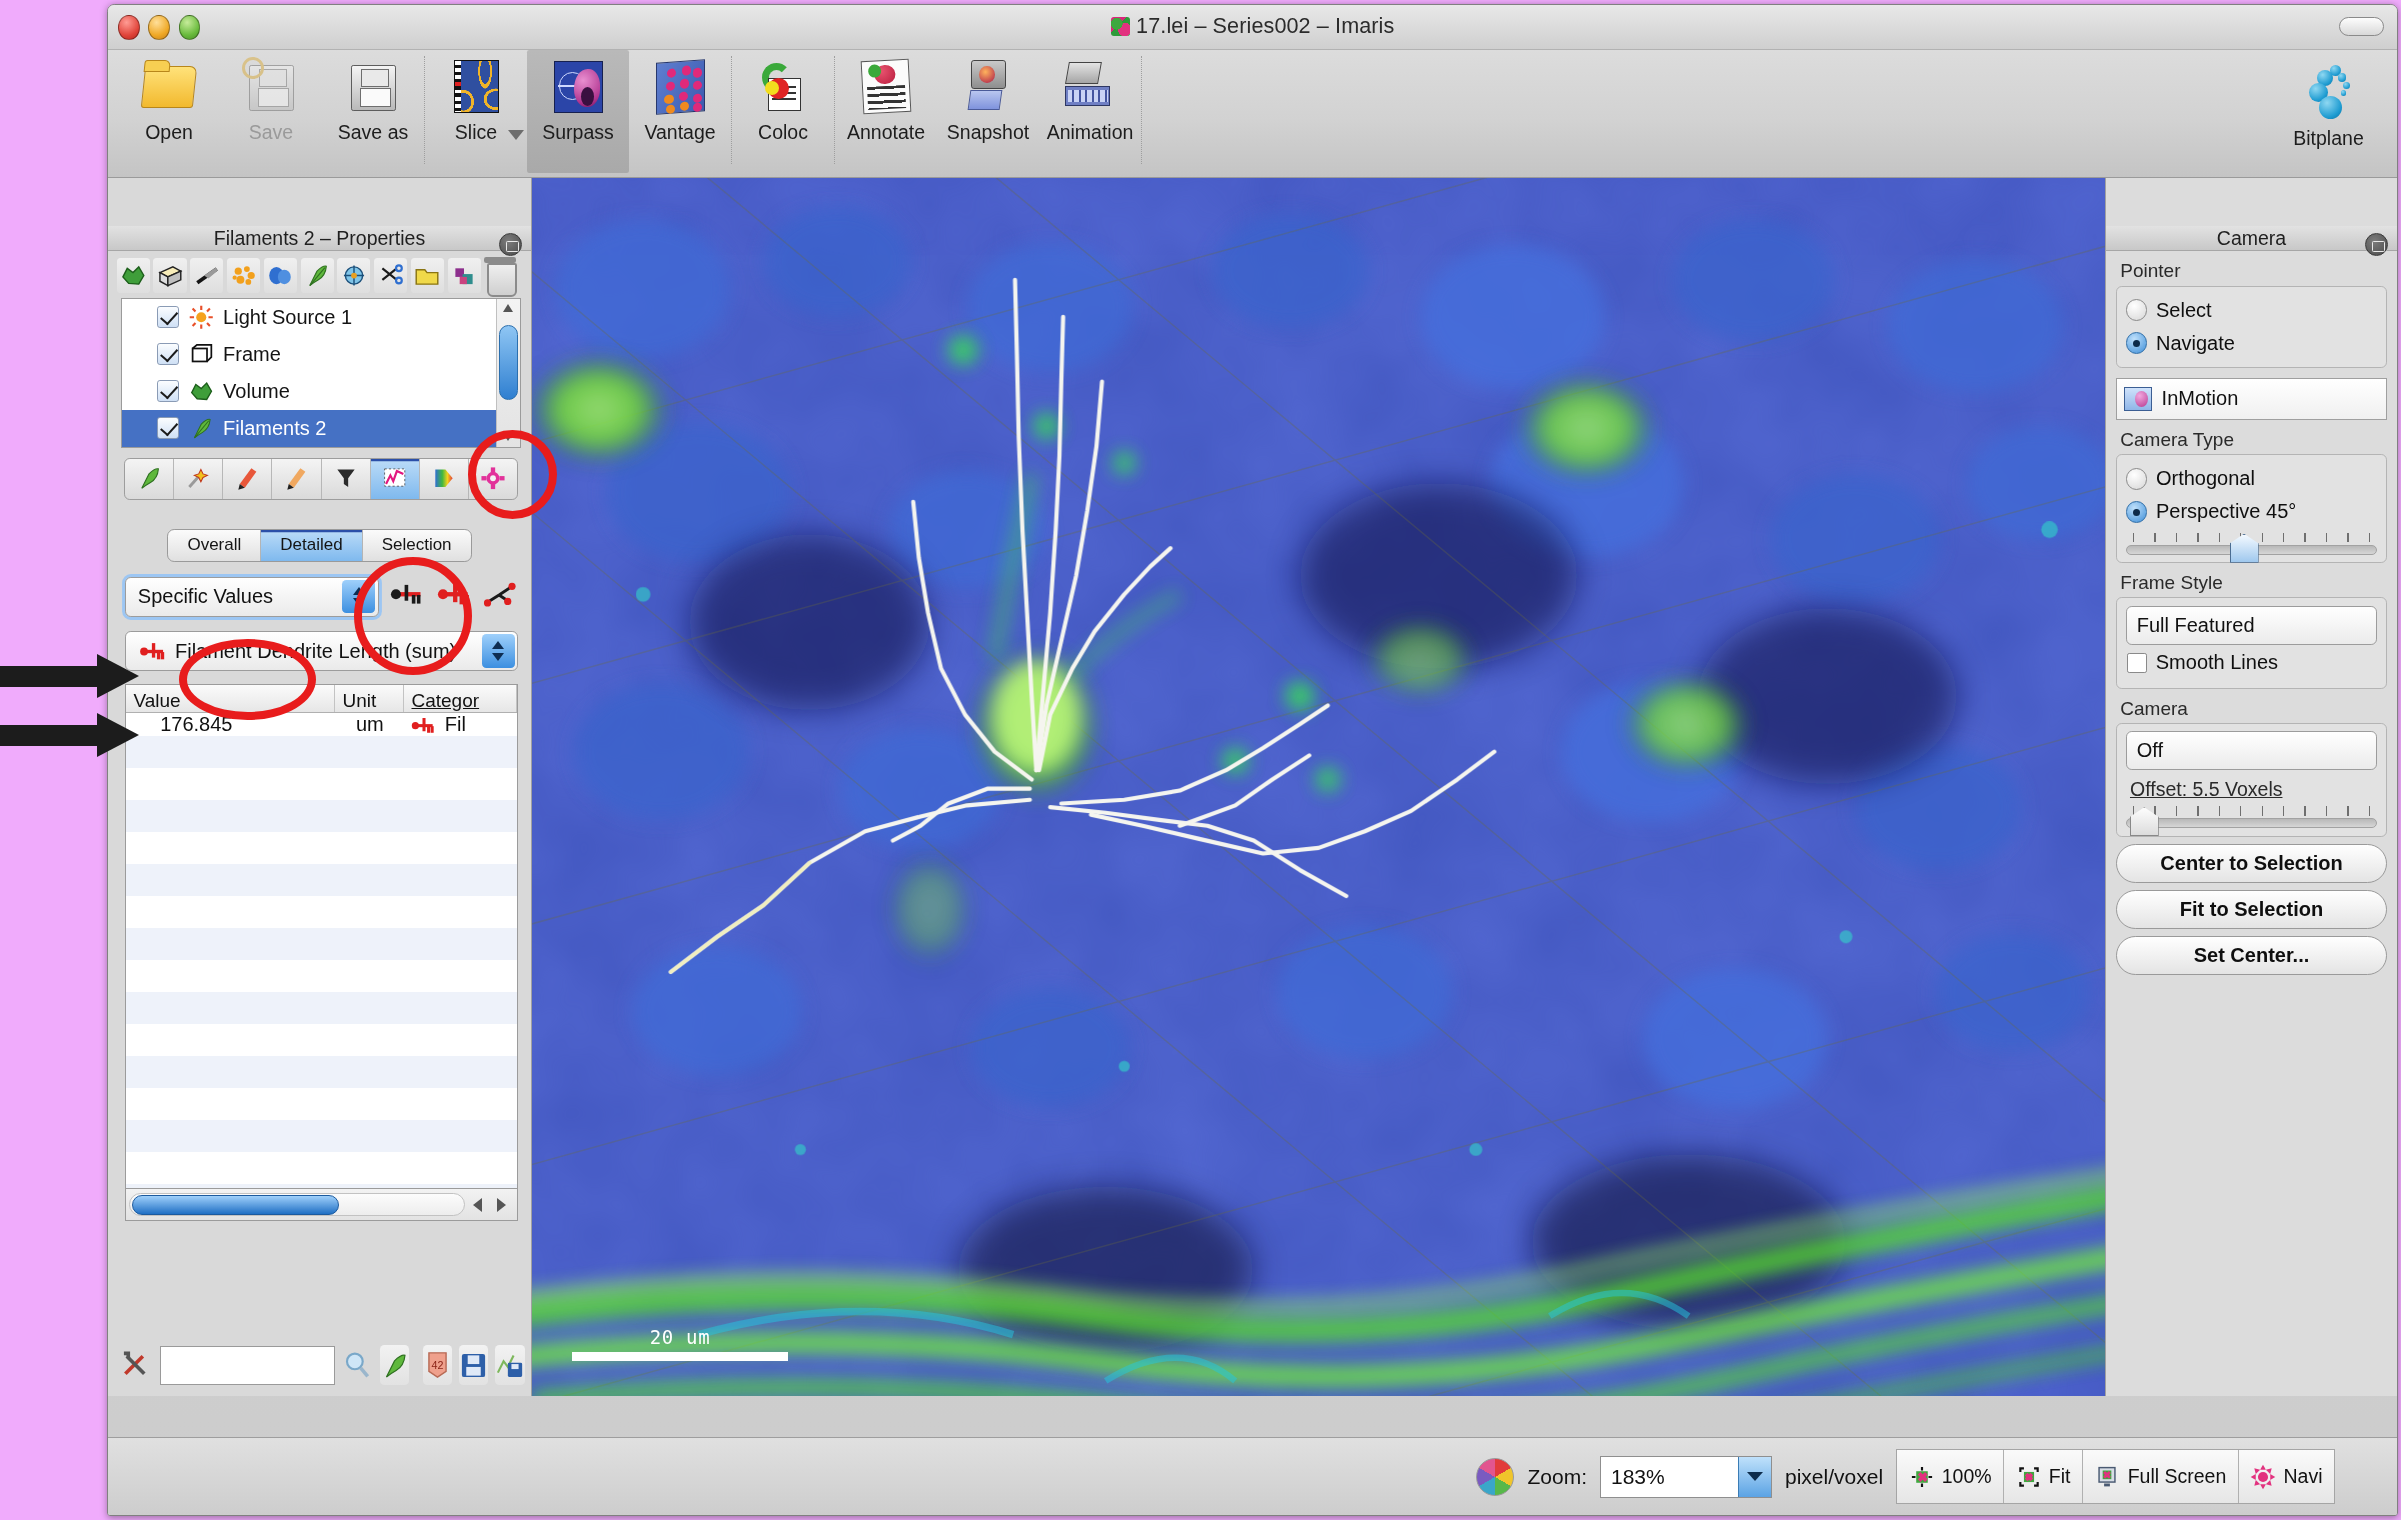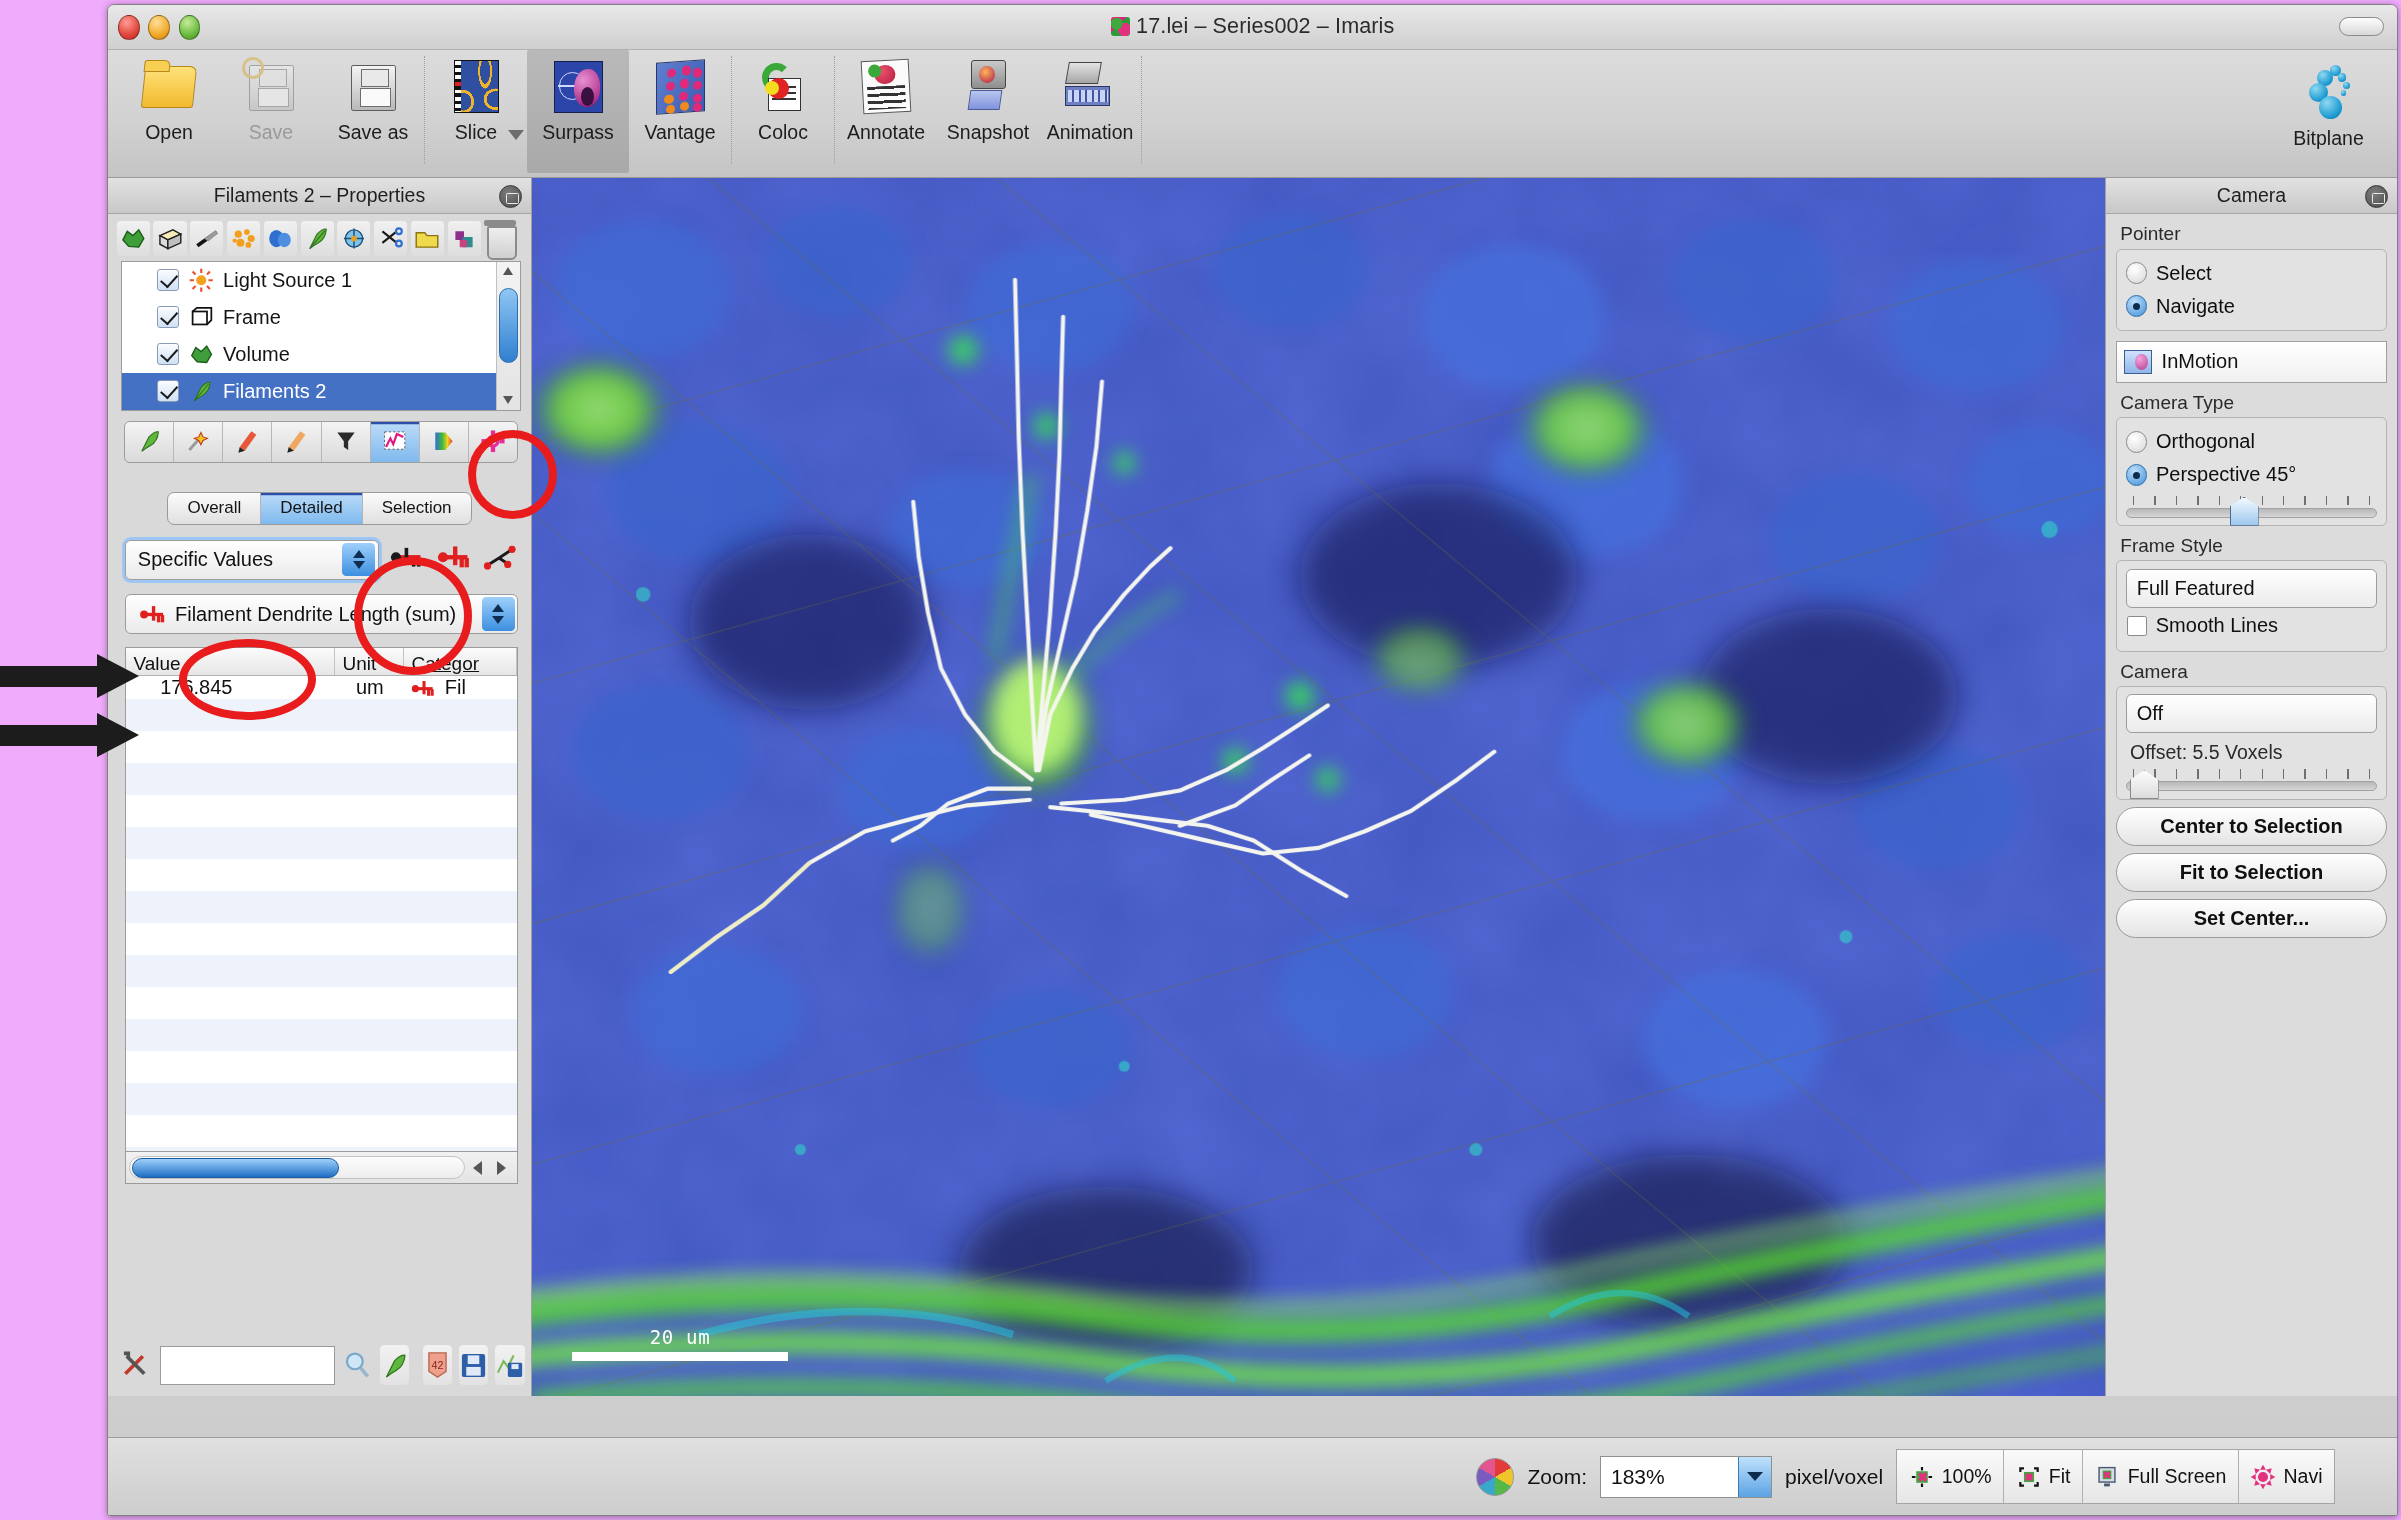--- a/index.html
+++ b/index.html
@@ -141,23 +141,23 @@
   .bplogo{width:62px;height:62px;position:relative;}
   .bplogo i{position:absolute;border-radius:50%;background:radial-gradient(circle at 35% 30%,#8fd8f2,#1d9bd1 65%,#0f6e9b);}
 
   
   .mainrow { display:flex; height:1218px; }
 
   
   .leftpanel { width:424px; background:#d9d9d9; border-right:0.7px solid #a0a0a0;
                display:flex; flex-direction:column; }
   .panelhead {
-    height:36px; background:linear-gradient(#e2e2e2,#c8c8c8);
+    height:25px; background:linear-gradient(#e2e2e2,#c8c8c8);
     border-bottom:0.7px solid #a6a6a6; position:relative;
-    display:flex; align-items:center; justify-content:center;
+    display:flex; align-items:center; justify-content:center;margin-top:48px;
   }
   .panelhead .ptitle { font-size:19.5px; color:#1f1f1f; }
   .panelhead .winico {
     position:absolute; right:8.7px; top:6.5px; width:23px; height:23px; border-radius:50%;
     background:radial-gradient(circle at 40% 35%,#7d7d7d,#4a4a4a); border:0.7px solid #3a3a3a;
   }
   .panelhead .winico:after{content:"";position:absolute;left:5.8px;top:7.2px;width:10.8px;height:8.7px;border:1.4px solid #e9e9e9;border-radius:1.4px;}
 
   .scenebar { height:45px; display:flex; align-items:center; padding:4.3px 7.2px 0 8.7px; gap:3.6px; }
   .sbtn { width:36px; height:35px; border-radius:3.6px; background:linear-gradient(#f0f0f0,#dedede);
@@ -275,21 +275,21 @@
   .strack { height:10px; border-radius:5px; background:linear-gradient(#b8b8b8,#d6d6d6); border:0.7px solid #a2a2a2; position:relative; }
   .sknob { position:absolute; top:-12.3px; width:29px; height:29px;
            background:linear-gradient(#f3f9ff,#9fc8ee); border:1.4px solid #4b6d92;
            clip-path: polygon(50% 0%, 100% 34%, 100% 100%, 0% 100%, 0% 34%); }
   .sknob.gray { background:linear-gradient(#fdfdfd,#dcdcdc); border-color:#888; }
   .macsel2 { height:39px; background:linear-gradient(#ffffff,#ebebeb); border:0.7px solid #9c9c9c;
              border-radius:5.8px; position:relative; display:flex; align-items:center;
              padding-left:10px; font-size:20px; color:#111; }
   .cbrow { display:flex; align-items:center; gap:8.7px; height:36px; font-size:20px; color:#0f0f0f; padding-left:1.4px; }
   .cbox { width:20px;height:20px;border:1.4px solid #8a8a8a;background:#fff;border-radius:2.2px;flex:0 0 auto; }
-  .offtxt { font-size:19.5px; color:#2a2a2a; padding:7.2px 0 1.4px 4.3px; }
+  .offtxt { font-size:19.5px; color:#2a2a2a; padding:7.2px 0 1.4px 4.3px;text-decoration:underline; }
   .rbutton { height:39px; margin:7.2px 10px 0; border-radius:19.5px;
              background:linear-gradient(#ffffff,#e4e4e4); border:0.7px solid #9a9a9a;
              display:flex; align-items:center; justify-content:center;
              font-size:20px; color:#0f0f0f; font-weight:bold; }
 
   
   .statusbar {
     position:absolute; left:0; right:0; bottom:0; height:78px;
     background:linear-gradient(#e0e0e0,#cdcdcd); border-top:0.7px solid #9e9e9e;
     display:flex; align-items:center; justify-content:flex-end; padding-right:62px; gap:0;

